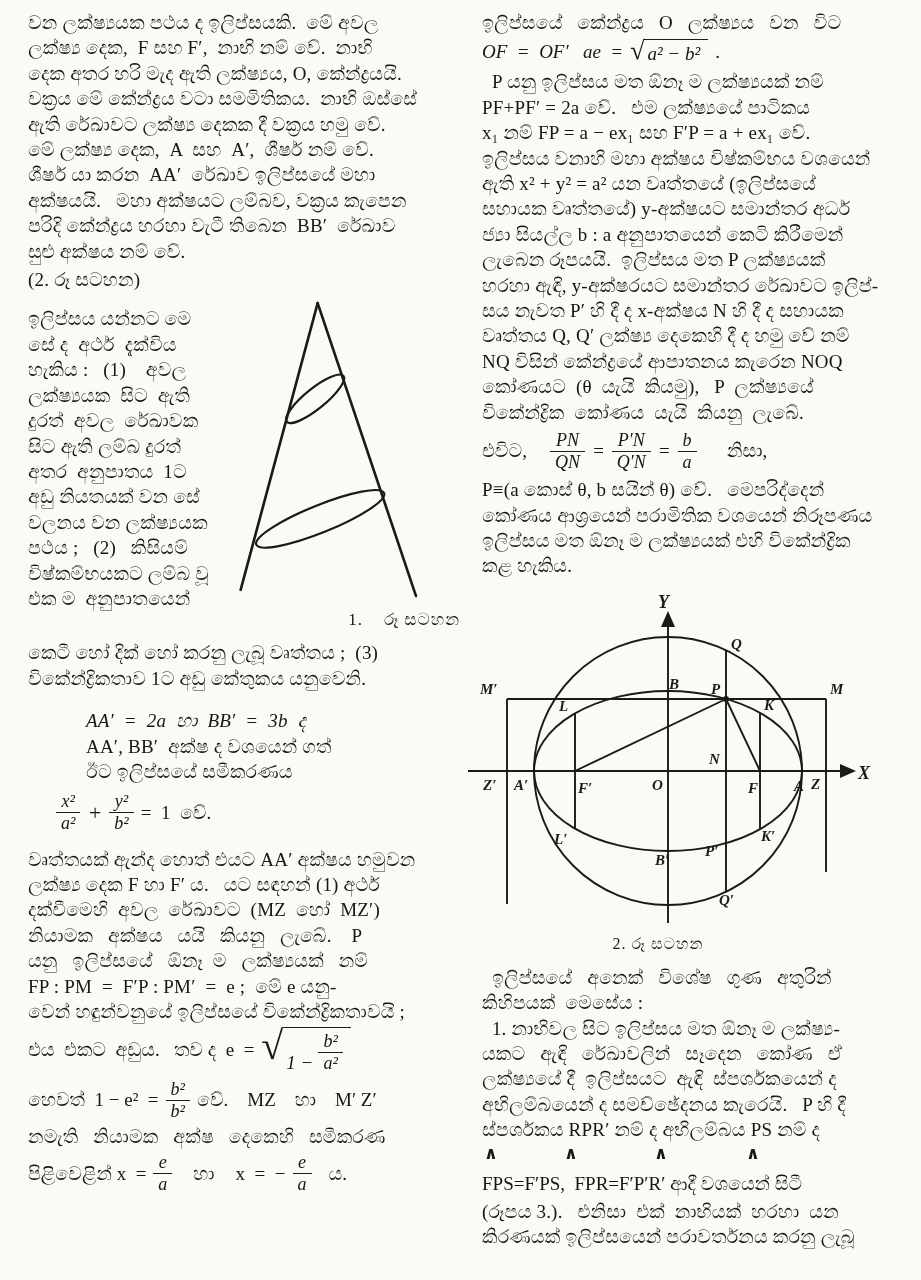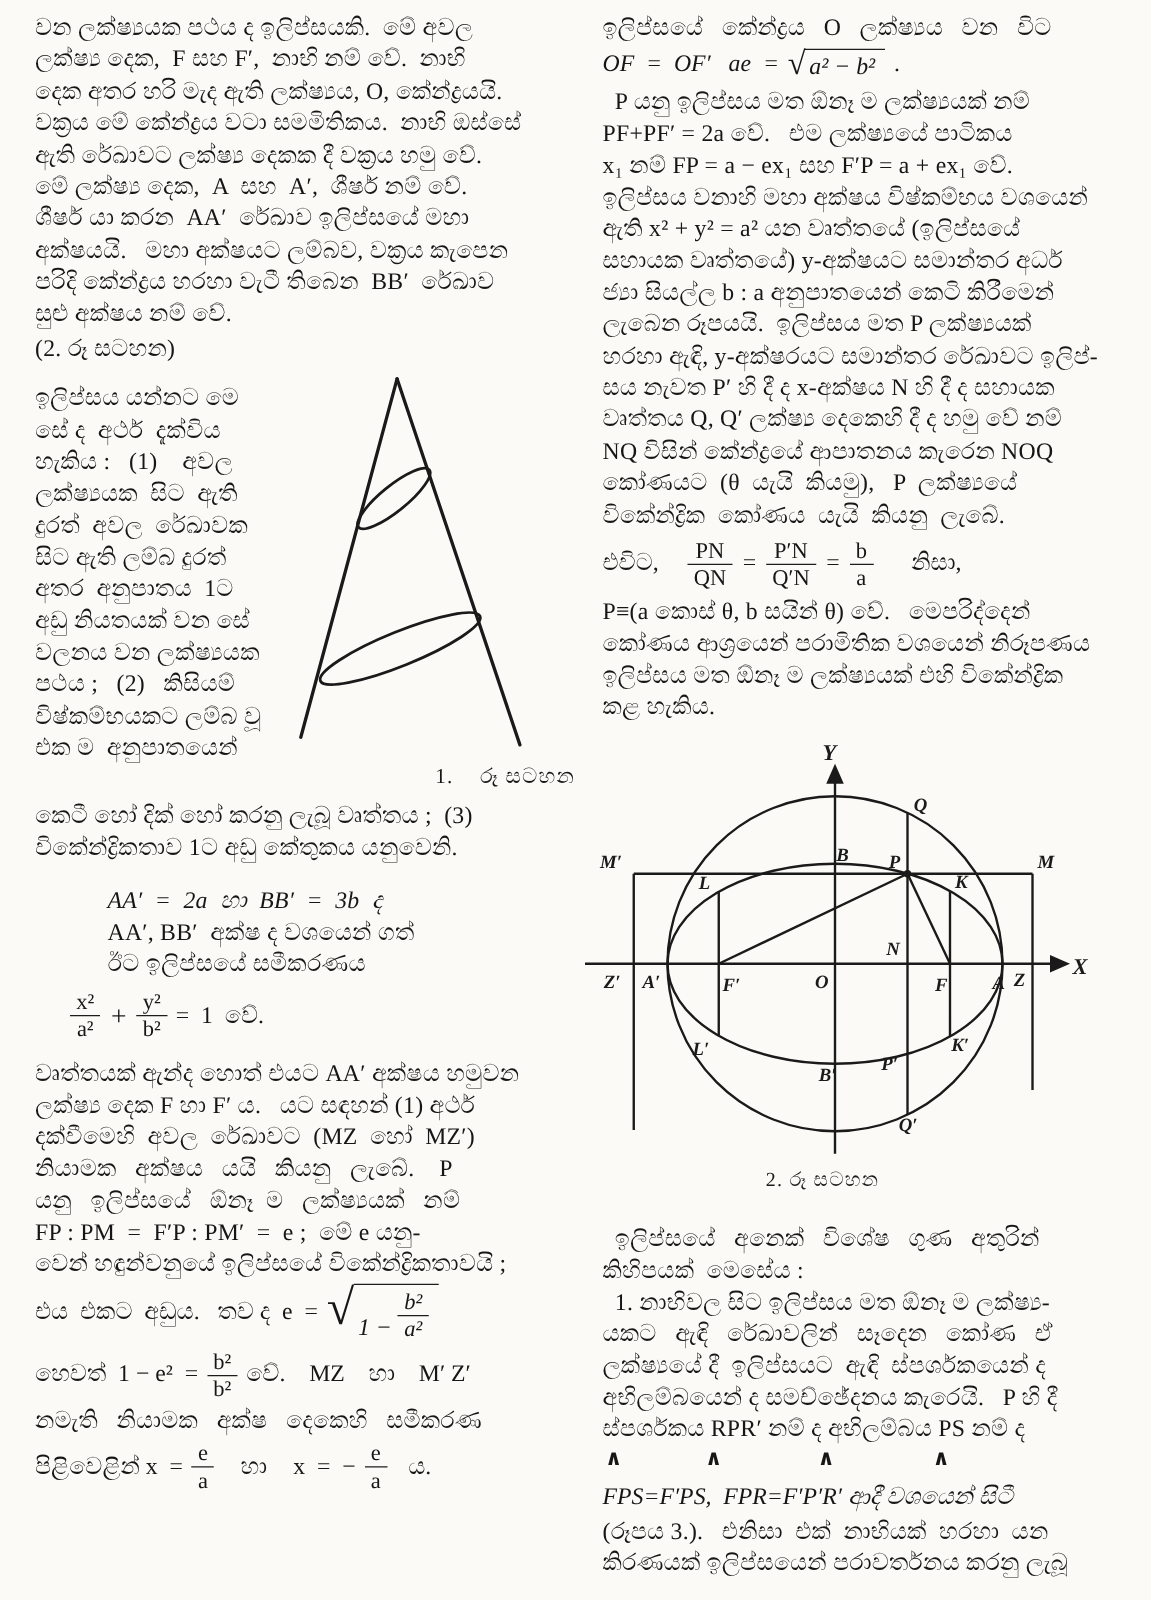--- a/index.html
+++ b/index.html
@@ -13,21 +13,21 @@
   .col-left{left:28px;width:436px;}
   .col-right{left:482px;width:434px;}
   .ln{
     white-space:pre;font-size:19px;line-height:25.4px;
     letter-spacing:.2px;
   }
   .row{display:flex;align-items:center;gap:7px;font-size:19px;white-space:pre;}
   .it{font-style:italic;}
   
   .fr{display:inline-flex;flex-direction:column;text-align:center;
-      vertical-align:middle;font-size:18px;line-height:1.05;}
+      vertical-align:middle;font-style:italic;font-size:18px;line-height:1.05;}
   .fr .fn{border-bottom:1.7px solid #1c1c1c;padding:1px 5px;}
   .fr .fd{padding:1px 5px;}
   
   .sq{display:inline-flex;align-items:stretch;}
   .sq .sqs{font-size:40px;line-height:1;font-weight:400;transform:translateY(-1px);}
   .sq .sqs.small{font-size:26px;}
   .sq .sqb{border-top:1.9px solid #1c1c1c;display:flex;align-items:flex-end;
            gap:5px;padding:3px 8px 0 3px;font-style:italic;}
   
   .narrow-wrap{position:relative;height:334px;margin-top:14px;}
@@ -37,21 +37,21 @@
   .eq-frac{margin-left:28px;height:56px;}
   .p3{margin-top:6px;}
   .tall{height:52px;}
   .mid{height:48px;}
   
   .fig2-wrap{position:relative;height:374px;margin-top:12px;}
   .fig2-wrap svg{position:absolute;left:-14px;top:0;}
   
   .hatrow{position:relative;height:54px;margin-top:2px;}
   .hatrow .hat{position:absolute;top:-2px;font-size:17px;font-weight:bold;}
-  .hatrow .hattext{position:absolute;left:0;bottom:4px;font-size:19px;white-space:pre;font-style:italic;}
+  .hatrow .hattext{position:absolute;left:0;bottom:4px;font-size:19px;white-space:pre;}
   svg text{font-family:"Liberation Serif","DejaVu Serif",serif;}
 </style>
 </head>
 <body>
 
 <div class="col col-left">
 
   <div>
 
   <div class="ln">වන ලක්ෂ්‍යයක පථය ද ඉලිප්සයකි.  මේ අවල</div>
@@ -266,21 +266,21 @@
         <text x="293" y="250">K′</text>
         <text x="86" y="253">L′</text>
         <text x="187" y="274">B′</text>
         <text x="237" y="265">P′</text>
         <text x="251" y="314">Q′</text>
       </g>
       <text x="190" y="358" text-anchor="middle" font-size="16" letter-spacing="1" fill="#1a1a1a">2.    රූ සටහන</text>
     </svg>
   </div>
 
-  <div style="margin-top:14px">
+  <div style="">
 
   <div class="ln">  ඉලිප්සයේ   අනෙක්   විශේෂ   ගුණ   අතුරින්</div>
       <div class="ln">කිහිපයක්  මෙසේය :</div>
       <div class="ln">  1. නාභිවල සිට ඉලිප්සය මත ඕනෑ ම ලක්ෂ්‍ය-</div>
       <div class="ln">යකට   ඇඳි   රේඛාවලින්   සෑදෙන   කෝණ   ඒ</div>
       <div class="ln">ලක්ෂ්‍යයේ දී  ඉලිප්සයට  ඇඳි  ස්පර්ශකයෙන් ද</div>
       <div class="ln">අභිලම්බයෙන් ද සමච්ඡේදනය කැරෙයි.   P හි දී</div>
       <div class="ln">ස්පර්ශකය RPR′ නම් ද අභිලම්බය PS නම් ද</div>
     </div>
 

